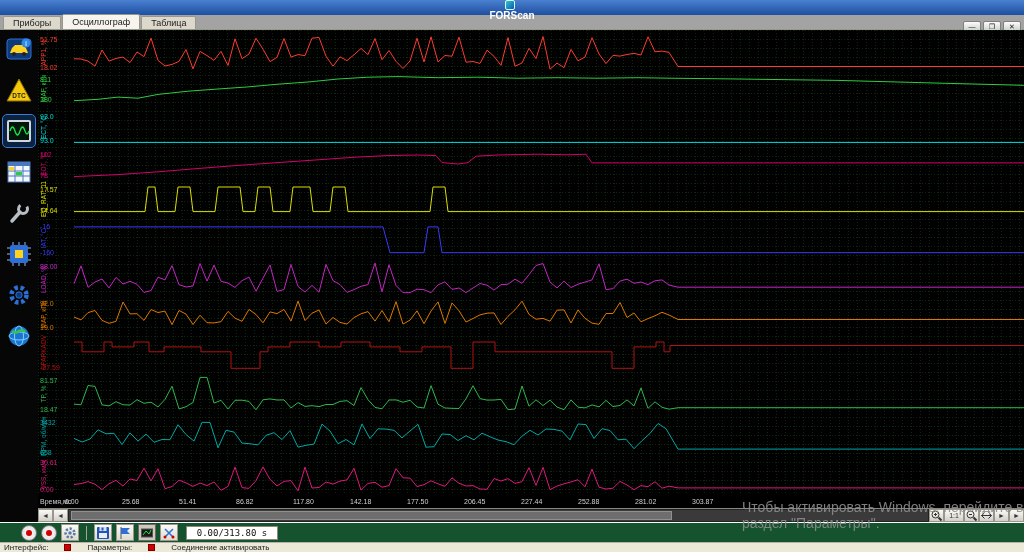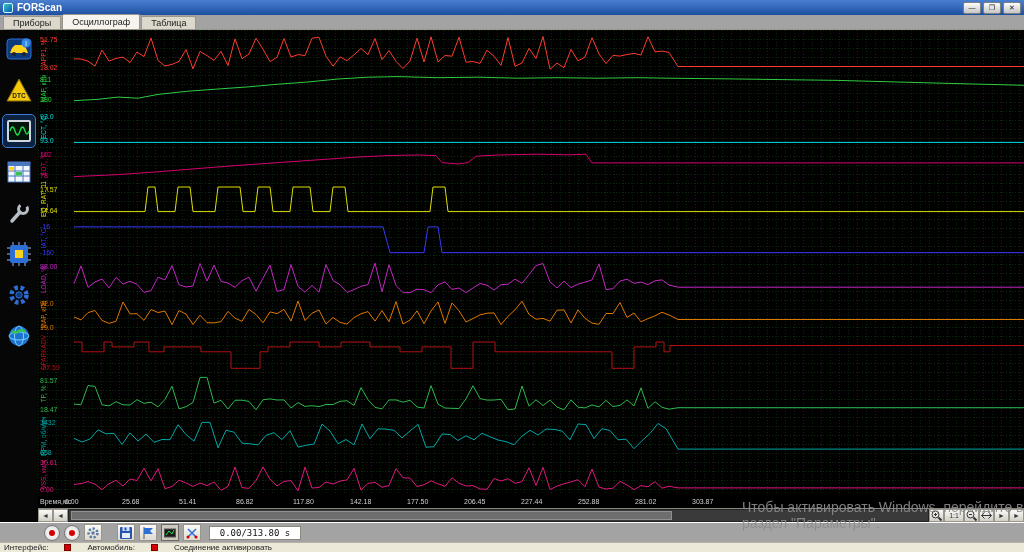--- a/index.html
+++ b/index.html
@@ -1,21 +1,21 @@
 <!DOCTYPE html>
 <html><head>
 <meta charset="utf-8">
 <style>
   *{margin:0;padding:0;box-sizing:border-box;}
   html,body{width:1024px;height:552px;overflow:hidden;}
   body{font-family:"Liberation Sans",sans-serif;background:#d4d0c8;}
   .app{position:relative;width:1024px;height:552px;background:#d4d0c8;}
 
   
-  .titlebar{height:15px;background:linear-gradient(#4a80d0,#1e4fa0);display:flex;align-items:center;padding:0 3px;color:#fff;font-size:10px;font-weight:bold;}
+  .titlebar{height:15px;background:linear-gradient(#4a80d0,#1e4fa0);display:flex;align-items:center;padding:0 3px;color:#fff;font-size:10px;font-weight:bold;flex-direction:column;}
   .app-icon{width:10px;height:10px;background:linear-gradient(135deg,#35c6c0,#0a57c0);border:1px solid #cfe;border-radius:2px;margin-right:4px;flex:0 0 auto;}
   .winbtns{margin-left:auto;display:flex;gap:2px;}
   .winbtn{width:18px;height:12px;font-size:7px;line-height:10px;background:linear-gradient(#fdfdfd,#c6c6c6);border:1px solid #808080;border-radius:2px;padding:0;color:#222;cursor:default;}
 
   
   .tabbar{height:15px;background:#a3a3a3;display:flex;align-items:flex-end;padding-left:3px;border-bottom:1px solid #9a968c;}
   .tab{font-size:9px;padding:0 9px;border:1px solid #9a968c;border-bottom:none;background:#dcd8cc;margin-right:1px;border-radius:2px 2px 0 0;height:13px;line-height:13px;color:#222;}
   .tab.active{background:#f6f4ec;height:15px;line-height:15px;}
 
   
@@ -33,21 +33,21 @@
   .time-axis span{position:absolute;top:3px;font-size:7px;color:#cfcfcf;white-space:nowrap;}
   .ta-label{left:2px;color:#b8b8b8;}
 
   .hscroll{height:14px;background:#cfccc4;display:flex;align-items:stretch;border-top:1px solid #8a877e;}
   .sbtn{width:15px;font-size:7px;line-height:11px;background:linear-gradient(#fafaf8,#d2cfc7);border:1px solid #9a968c;padding:0;color:#333;display:flex;align-items:center;justify-content:center;}
   .ratio{width:20px;font-size:7px;}
   .track{flex:1;background:#3a3a3a;border:1px solid #222;position:relative;}
   .thumb{position:absolute;left:2px;top:1px;bottom:1px;width:70%;background:#6e6e6e;border:1px solid #909090;}
 
   
-  .btoolbar{height:20px;background:#a3a3a3;border-top:1px solid #fff;display:flex;align-items:center;gap:4px;padding-left:44px;}
+  .btoolbar{height:20px;background:#14532d;border-top:1px solid #fff;display:flex;align-items:center;gap:4px;padding-left:21px;}
   .round-btn{width:16px;height:16px;border-radius:50%;border:1px solid #777;background:radial-gradient(#fff,#d8d8d8);position:relative;padding:0;flex:0 0 auto;}
   .round-btn .dot{position:absolute;left:4px;top:4px;width:6px;height:6px;background:#d40000;border-radius:50%;}
   .tool-btn{width:18px;height:17px;border:1px solid #9a968c;background:linear-gradient(#fbfaf7,#dedad0);display:flex;align-items:center;justify-content:center;padding:0;}
   .tool-btn.pressed{background:#cdc9bf;border-color:#6e6a60;}
   .sep{width:1px;height:14px;background:#a8a49a;margin:0 3px;}
   .readout{width:92px;height:14px;background:#fff;border:1px solid #8a887f;font-size:9px;font-family:"DejaVu Sans Mono",monospace;display:flex;align-items:center;justify-content:center;color:#111;margin-left:4px;}
 
   
   .statusbar{height:10px;background:#ece9d8;border-top:1px solid #b5b2a8;display:flex;align-items:center;font-size:8px;gap:16px;padding-left:4px;color:#222;}
   .stat-sq{width:7px;height:7px;background:#d40000;border:1px solid #7a0000;display:inline-block;}
@@ -287,21 +287,21 @@
         <circle cx="3" cy="11" r="1.5" fill="#d40000"></circle>
         <circle cx="11" cy="11" r="1.5" fill="#d40000"></circle>
       </svg>
     </button>
     <span class="readout">0.00/313.80 s</span>
   </div>
 
   <div class="statusbar">
     <span>Интерфейс:</span>
     <span class="stat-sq"></span>
-    <span>Автомобиль:</span>
+    <span>Параметры:</span>
     <span class="stat-sq"></span>
     <span>Соединение активировать</span>
   </div>
 
   <div class="watermark">
     <div class="wm2">Чтобы активировать Windows, перейдите в раздел "Параметры".</div>
   </div>
 
 </div>
 

